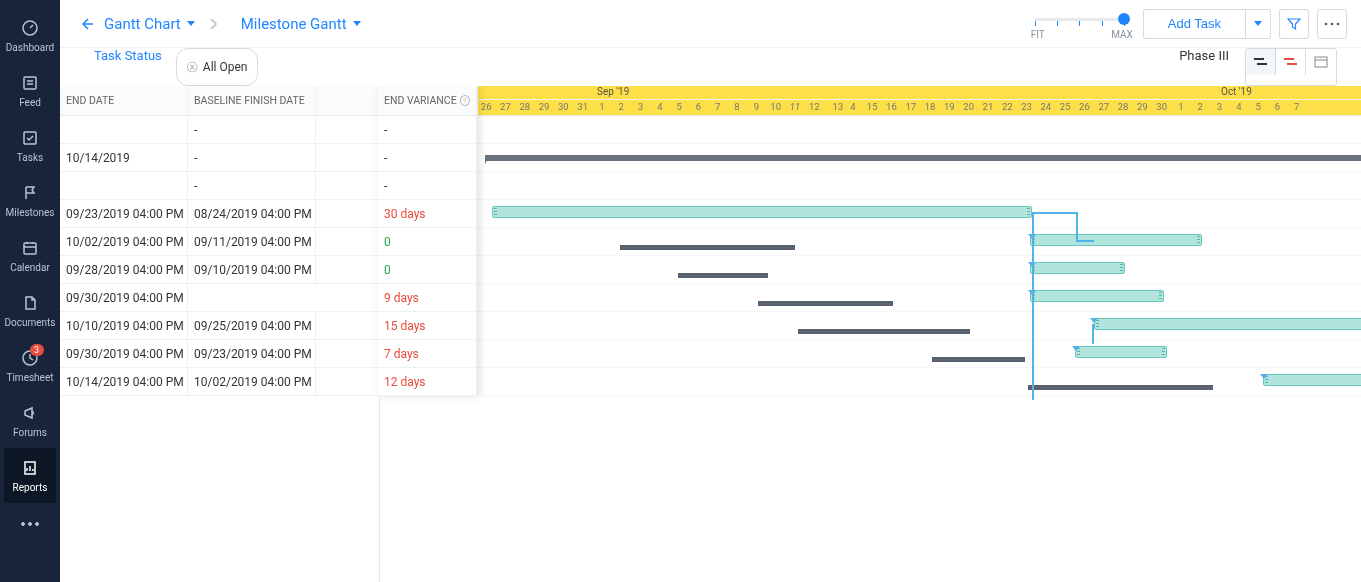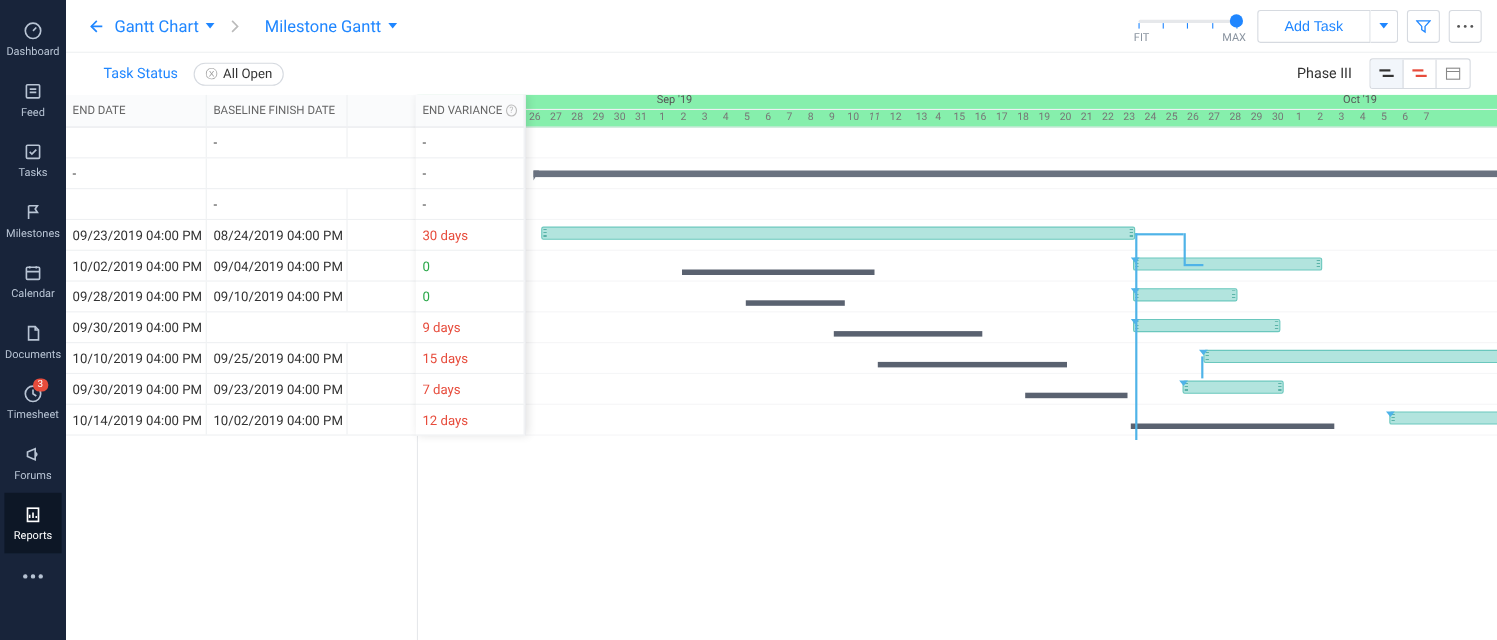--- a/index.html
+++ b/index.html
@@ -34,21 +34,21 @@
 .zoom-ticks span { width: 1px; height: 5px; background: #1f86ff; }
 .zoom-thumb { position: absolute; top: 3px; right: -5px; width: 12px; height: 12px; background: #1f86ff; border-radius: 50%; }
 .zoom-labels { position: absolute; bottom: -2px; left: -4px; right: -8px; display: flex; justify-content: space-between; font-size: 10px; color: #8a94a0; }
 .btn-group { display: flex; }
 .btn { border: 1px solid #d6dae0; background: #fff; color: #1f86ff; height: 30px; padding: 0 24px; font-size: 13px; display: flex; align-items: center; cursor: pointer; border-radius: 3px; }
 .btn-group .btn:first-child { border-top-right-radius: 0; border-bottom-right-radius: 0; }
 .btn-group .btn-caret { border-left: none; border-top-left-radius: 0; border-bottom-left-radius: 0; padding: 0 8px; }
 .icon-btn { border: 1px solid #d6dae0; background: #fff; width: 30px; height: 30px; border-radius: 3px; margin-left: 8px; display: flex; align-items: center; justify-content: center; cursor: pointer; }
 
 
-.subbar { display: flex; align-items: center; height: 38px; padding: 0 24px 0 34px; }
+.subbar { display: flex; height: 38px; padding: 0 24px 0 34px; }
 .sub-link { color: #1f86ff; font-size: 13px; margin-right: 14px; cursor: pointer; }
 .chip { border: 1px solid #d6dae0; border-radius: 12px; padding: 2px 10px; font-size: 12px; display: flex; align-items: center; gap: 5px; cursor: pointer; }
 .chip-x { color: #999; font-size: 11px; }
 .subbar-spacer { flex: 1; }
 .phase-label { font-size: 13px; color: #333; margin-right: 10px; }
 .view-toggle { display: flex; border: 1px solid #d6dae0; border-radius: 3px; overflow: hidden; margin-left: 6px; }
 .view-toggle .vt { width: 30px; height: 26px; display: flex; align-items: center; justify-content: center; border-right: 1px solid #d6dae0; cursor: pointer; }
 .view-toggle .vt:last-child { border-right: none; }
 .view-toggle .vt.active { background: #f2f6fb; }
 
@@ -63,21 +63,21 @@
 .col-end { width: 128px; }
 .col-base { width: 128px; }
 .col-var { width: 100px; }
 .tr { display: flex; height: 28px; border-bottom: 1px solid #eef0f2; font-size: 12px; }
 .var-pos { color: #2ba84a; }
 .var-neg { color: #e74c3c; }
 .info-icon { width: 11px; height: 11px; border: 1px solid #bbb; border-radius: 50%; display: inline-flex; align-items: center; justify-content: center; font-size: 8px; color: #bbb; margin-left: 3px; }
 
 
 .gantt-pane { flex: 1; overflow: hidden; position: relative; }
-.gantt-header { height: 30px; border-bottom: 1px solid #e6e8eb; position: relative; background: #86efac; }
+.gantt-header { height: 30px; border-bottom: 1px solid #e6e8eb; position: relative; background: #fde047; }
 .month-row { height: 14px; border-bottom: 1px solid #eef0f2; position: relative; font-size: 10px; color: #555; }
 .month-lbl { position: absolute; top: 0; }
 .day-row { height: 16px; position: relative; }
 .day-lbl { position: absolute; top: 1px; font-size: 9.5px; color: #777; text-align: center; }
 .gantt-body { position: relative; }
 .gantt-row { height: 28px; border-bottom: 1px solid #f5f6f7; position: relative; }
 .summary-bar { position: absolute; top: 11px; height: 6px; background: #6a7280; }
 .summary-bar::before, .summary-bar::after { content: ''; position: absolute; top: 0; width: 0; height: 0; border-top: 9px solid #6a7280; }
 .summary-bar::before { left: 0; border-right: 5px solid transparent; }
 .summary-bar::after { right: 0; border-left: 5px solid transparent; }
@@ -287,33 +287,34 @@
         <div class="th-row">
           <div class="th col-end">END DATE</div>
           <div class="th col-base">BASELINE FINISH DATE</div>
         </div>
         <div id="table-body-left">
             <div class="tr">
               <div class="td col-end"></div>
               <div class="td col-base">-</div>
             </div>
             <div class="tr">
+              <div class="td col-end">10/14/2019</div>
               <div class="td col-base">-</div>
             </div>
             <div class="tr">
               <div class="td col-end"></div>
               <div class="td col-base">-</div>
             </div>
             <div class="tr">
               <div class="td col-end">09/23/2019 04:00 PM</div>
               <div class="td col-base">08/24/2019 04:00 PM</div>
             </div>
             <div class="tr">
               <div class="td col-end">10/02/2019 04:00 PM</div>
-              <div class="td col-base">09/04/2019 04:00 PM</div>
+              <div class="td col-base">09/11/2019 04:00 PM</div>
             </div>
             <div class="tr">
               <div class="td col-end">09/28/2019 04:00 PM</div>
               <div class="td col-base">09/10/2019 04:00 PM</div>
             </div>
             <div class="tr">
               <div class="td col-end">09/30/2019 04:00 PM</div>
             </div>
             <div class="tr">
               <div class="td col-end">10/10/2019 04:00 PM</div>

